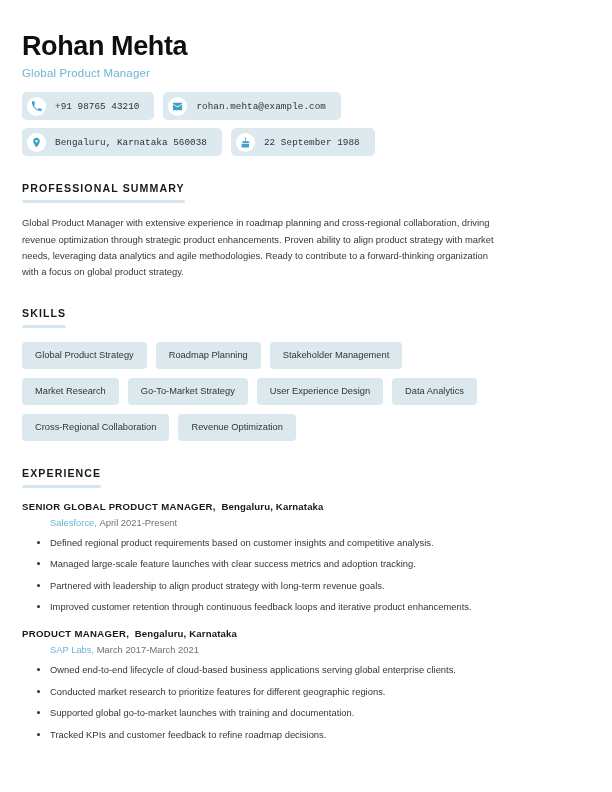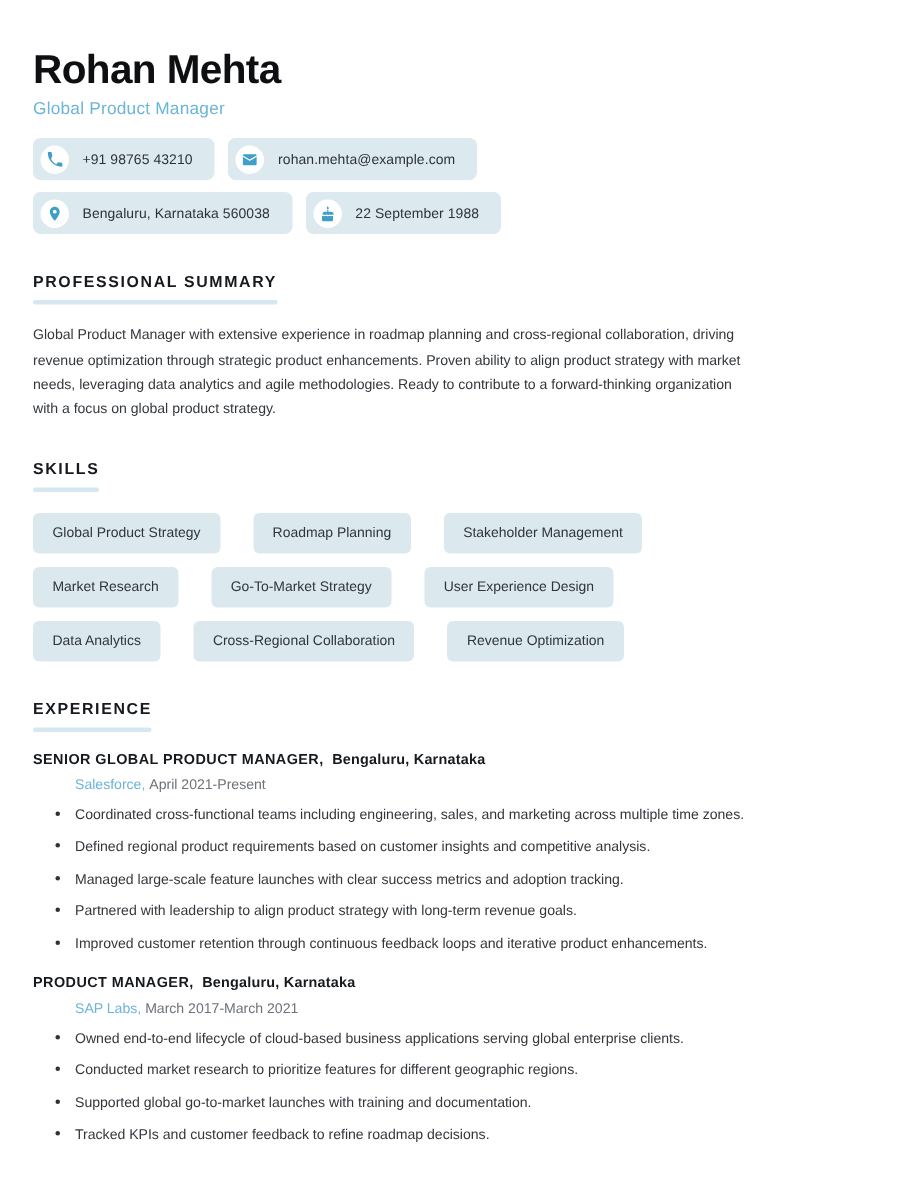--- a/index.html
+++ b/index.html
@@ -48,20 +48,21 @@
     margin-bottom: 0;
   }
   .chip {
     display: flex;
     align-items: center;
     background: #dce9ef;
     border-radius: 5px;
     height: 28px;
     padding: 0 15px 0 5px;
     box-sizing: border-box;
+    font-family: Liberation Mono, monospace;
   }
   .chip-icon {
     width: 19px;
     height: 19px;
     border-radius: 50%;
     background: #ffffff;
     display: flex;
     align-items: center;
     justify-content: center;
     margin-right: 9px;
@@ -103,21 +104,21 @@
     color: #32373c;
     margin: 12px 0 0 0;
     text-align: left;
     max-width: 556px;
   }
 
   
   .skills-wrap {
     display: flex;
     flex-wrap: wrap;
-    gap: 9px 22px;
+    gap: 9px 9px;
     margin-top: 14px;
     max-width: 566px;
   }
   .skill-chip {
     background: #dbe9ef;
     border-radius: 4px;
     height: 27px;
     display: flex;
     align-items: center;
     padding: 0 13px;
@@ -245,21 +246,20 @@
   <div class="section">
     <div class="section-head">
       <div class="section-title">EXPERIENCE</div>
       <div class="section-rule"></div>
     </div>
     <div id="job-list">
         <div class="job">
           <div class="job-heading"><span class="job-role">SENIOR GLOBAL PRODUCT MANAGER,</span>&nbsp;&nbsp;<span class="job-loc">Bengaluru, Karnataka</span></div>
           <div class="job-meta"><span class="job-company">Salesforce,</span>&nbsp;<span class="job-dates">April 2021-Present</span></div>
           <ul class="bullets">
-            <li>Coordinated cross-functional teams including engineering, sales, and marketing across multiple time zones.</li>
             <li>Defined regional product requirements based on customer insights and competitive analysis.</li>
             <li>Managed large-scale feature launches with clear success metrics and adoption tracking.</li>
             <li>Partnered with leadership to align product strategy with long-term revenue goals.</li>
             <li>Improved customer retention through continuous feedback loops and iterative product enhancements.</li>
           </ul>
         </div>
         <div class="job">
           <div class="job-heading"><span class="job-role">PRODUCT MANAGER,</span>&nbsp;&nbsp;<span class="job-loc">Bengaluru, Karnataka</span></div>
           <div class="job-meta"><span class="job-company">SAP Labs,</span>&nbsp;<span class="job-dates">March 2017-March 2021</span></div>
           <ul class="bullets">

